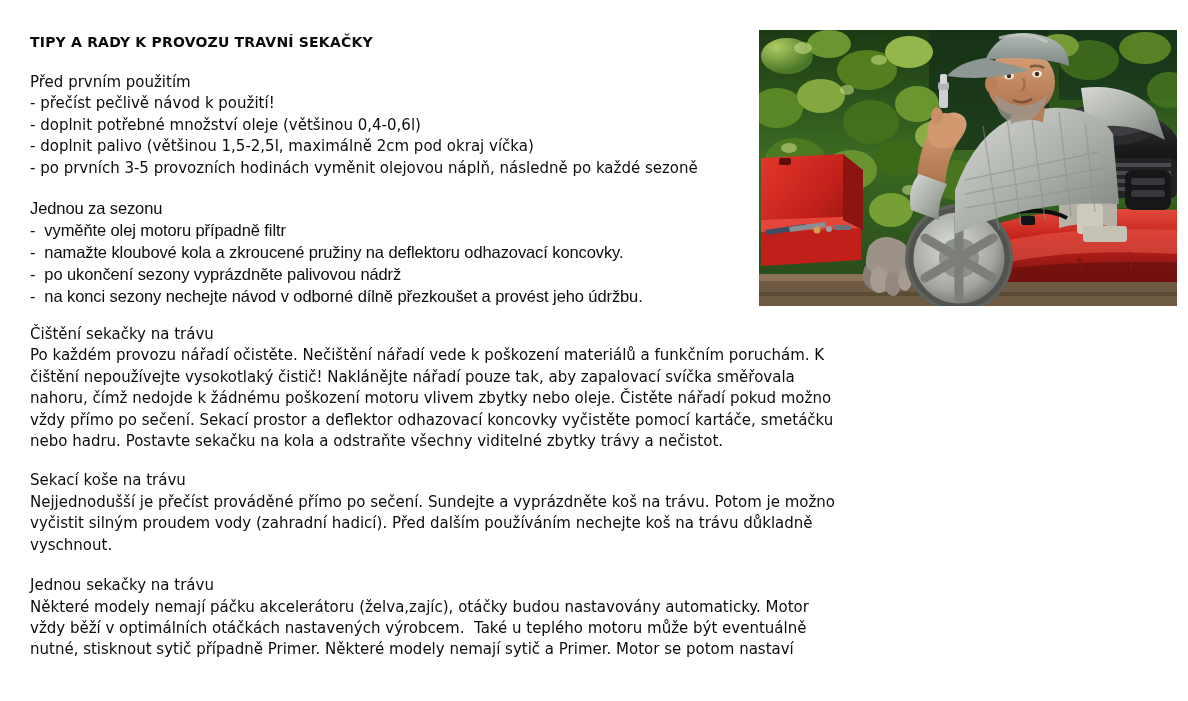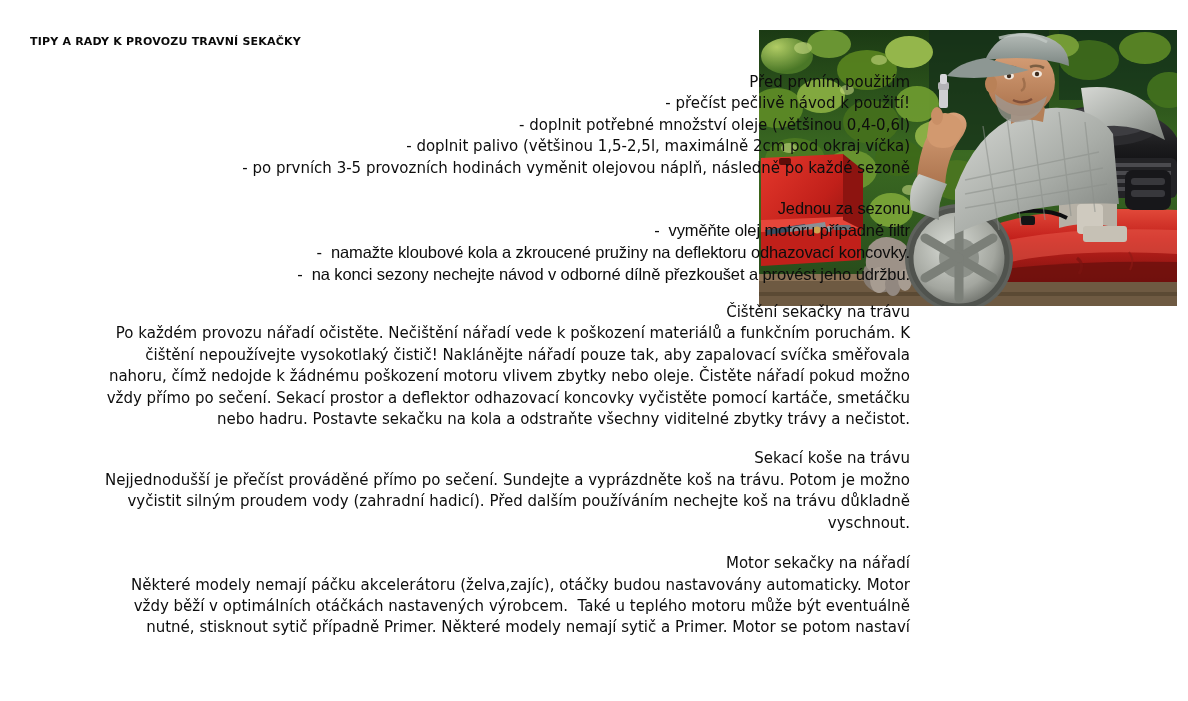--- a/index.html
+++ b/index.html
@@ -43,29 +43,29 @@
   #text-col {
     position: absolute;
     left: 30px;
     top: 32px;
     width: 880px;
   }
 
   .doc-title {
     font-family: "DejaVu Sans", sans-serif;
     font-weight: bold;
-    font-size: 11px;
+    font-size: 14px;
     letter-spacing: .2px;
     line-height: 20px;
     margin: 0 0 20px 0;
     color: #0a0a0a;
     white-space: pre;
   }
 
-  .block { margin: 0 0 20px 0; text-align: right; }
+  .block { margin: 0 0 20px 0; }
   .block:last-child { margin-bottom: 0; }
 
   
   .wide {
     font-family: "DejaVu Sans", sans-serif;
     font-size: 15px;
     line-height: 21.4px;
   }
   
   .narrow {
@@ -334,40 +334,41 @@
       <div class="line">- přečíst pečlivě návod k použití!</div>
       <div class="line">- doplnit potřebné množství oleje (většinou 0,4-0,6l)</div>
       <div class="line">- doplnit palivo (většinou 1,5-2,5l, maximálně 2cm pod okraj víčka)</div>
       <div class="line">- po prvních 3-5 provozních hodinách vyměnit olejovou náplň, následně po každé sezoně</div>
     </div>
 
     <div class="block narrow" id="block-jednou">
       <div class="heading">Jednou za sezonu</div>
       <div class="line">-  vyměňte olej motoru případně filtr</div>
       <div class="line">-  namažte kloubové kola a zkroucené pružiny na deflektoru odhazovací koncovky.</div>
+      <div class="line">-  po ukončení sezony vyprázdněte palivovou nádrž</div>
       <div class="line">-  na konci sezony nechejte návod v odborné dílně přezkoušet a provést jeho údržbu.</div>
     </div>
 
     <div class="block wide" id="block-cisteni-sekacky">
       <div class="heading">Čištění sekačky na trávu</div>
       <div class="line">Po každém provozu nářadí očistěte. Nečištění nářadí vede k poškození materiálů a funkčním poruchám. K</div>
       <div class="line">čištění nepoužívejte vysokotlaký čistič! Naklánějte nářadí pouze tak, aby zapalovací svíčka směřovala</div>
       <div class="line">nahoru, čímž nedojde k žádnému poškození motoru vlivem zbytky nebo oleje. Čistěte nářadí pokud možno</div>
       <div class="line">vždy přímo po sečení. Sekací prostor a deflektor odhazovací koncovky vyčistěte pomocí kartáče, smetáčku</div>
       <div class="line">nebo hadru. Postavte sekačku na kola a odstraňte všechny viditelné zbytky trávy a nečistot.</div>
     </div>
 
     <div class="block wide" id="block-cisteni-kose">
       <div class="heading">Sekací koše na trávu</div>
       <div class="line">Nejjednodušší je přečíst prováděné přímo po sečení. Sundejte a vyprázdněte koš na trávu. Potom je možno</div>
       <div class="line">vyčistit silným proudem vody (zahradní hadicí). Před dalším používáním nechejte koš na trávu důkladně</div>
       <div class="line">vyschnout.</div>
     </div>
 
     <div class="block wide" id="block-motor">
-      <div class="heading">Motor sekačky na nářadí</div>
+      <div class="heading">Jednou sekačky na trávu</div>
       <div class="line">Některé modely nemají páčku akcelerátoru (želva,zajíc), otáčky budou nastavovány automaticky. Motor</div>
       <div class="line">vždy běží v optimálních otáčkách nastavených výrobcem.  Také u teplého motoru může být eventuálně</div>
       <div class="line">nutné, stisknout sytič případně Primer. Některé modely nemají sytič a Primer. Motor se potom nastaví</div>
     </div>
 
   </div>
 </div>
 
 </body></html>

